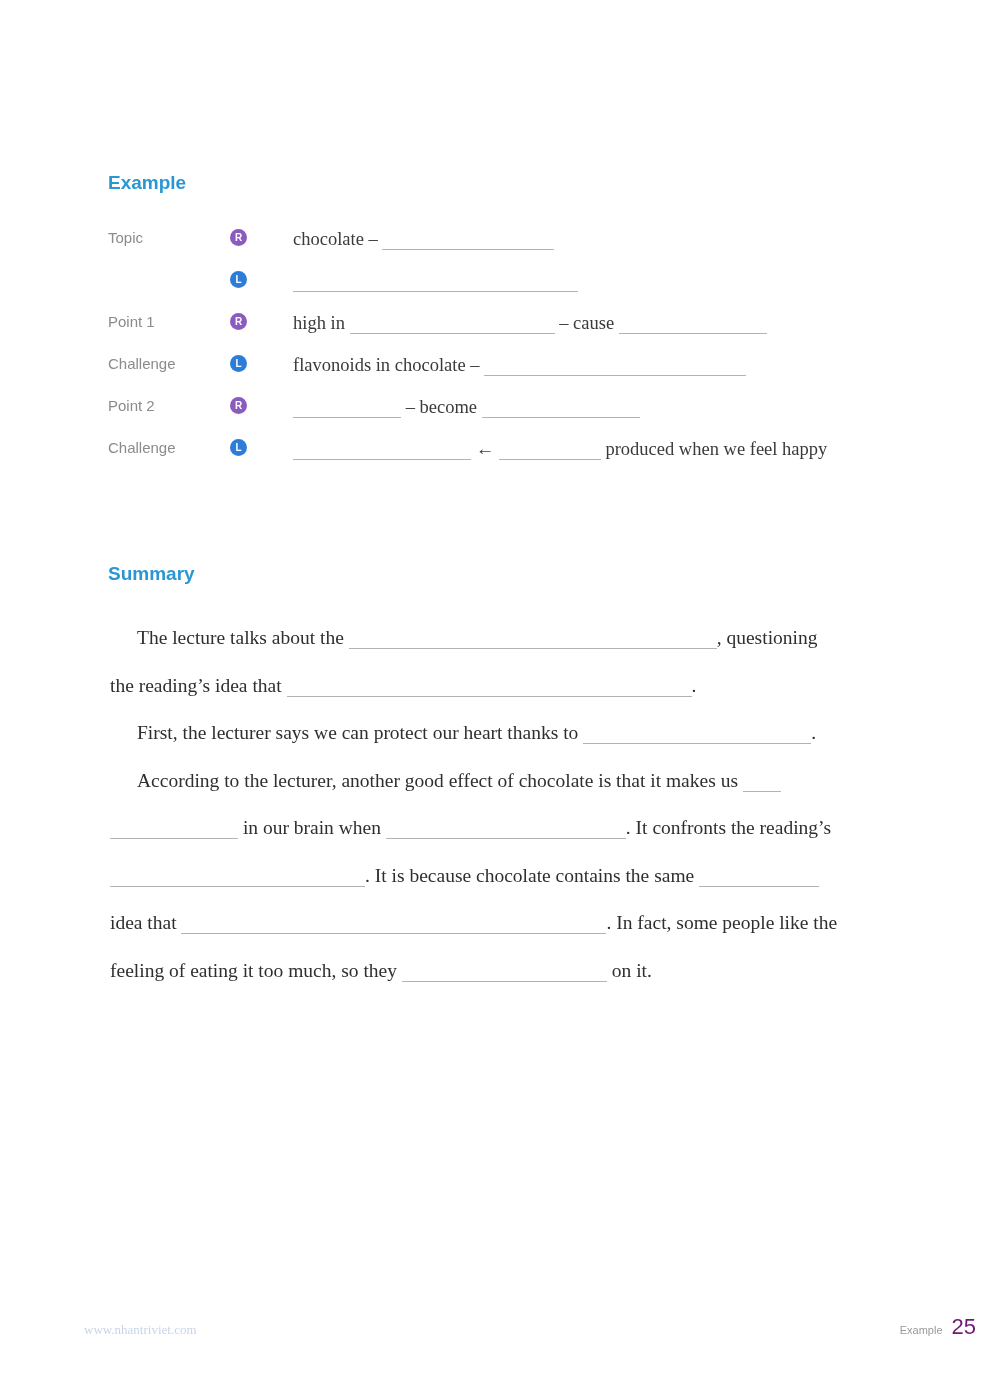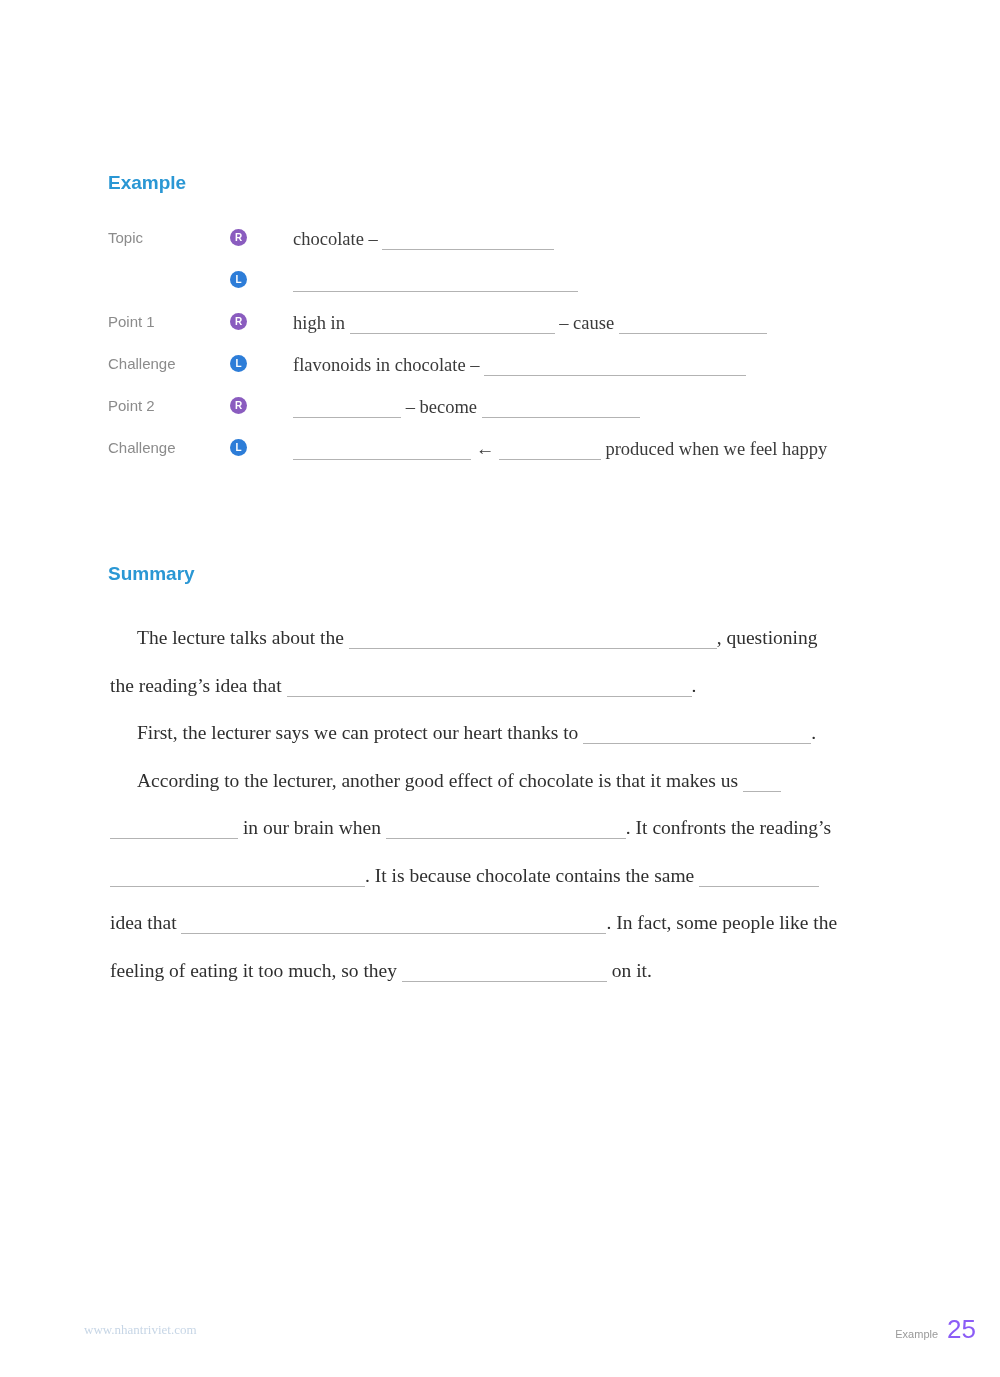--- a/index.html
+++ b/index.html
@@ -57,21 +57,21 @@
     position: absolute; left: 84px; top: 1322px;
     font-family: Liberation Serif, serif;
     font-size: 13px; color: #c7d6e6;
   }
   .footer-right {
     position: absolute; right: 24px; top: 1314px;
     display: flex; align-items: baseline; gap: 9px;
     font-family: "Liberation Sans", sans-serif;
   }
   .footer-label { font-size: 11px; color: #9a9a9a; }
-  .footer-page  { font-size: 26px; color: #8b5cf6; }
+  .footer-page  { font-size: 22px; color: #701a75; }
 </style>
 </head>
 <body>
 
 <div class="page">
 
   <div class="heading outline-heading">Example</div>
 
   <div class="outline-rows">
       <div class="orow">

